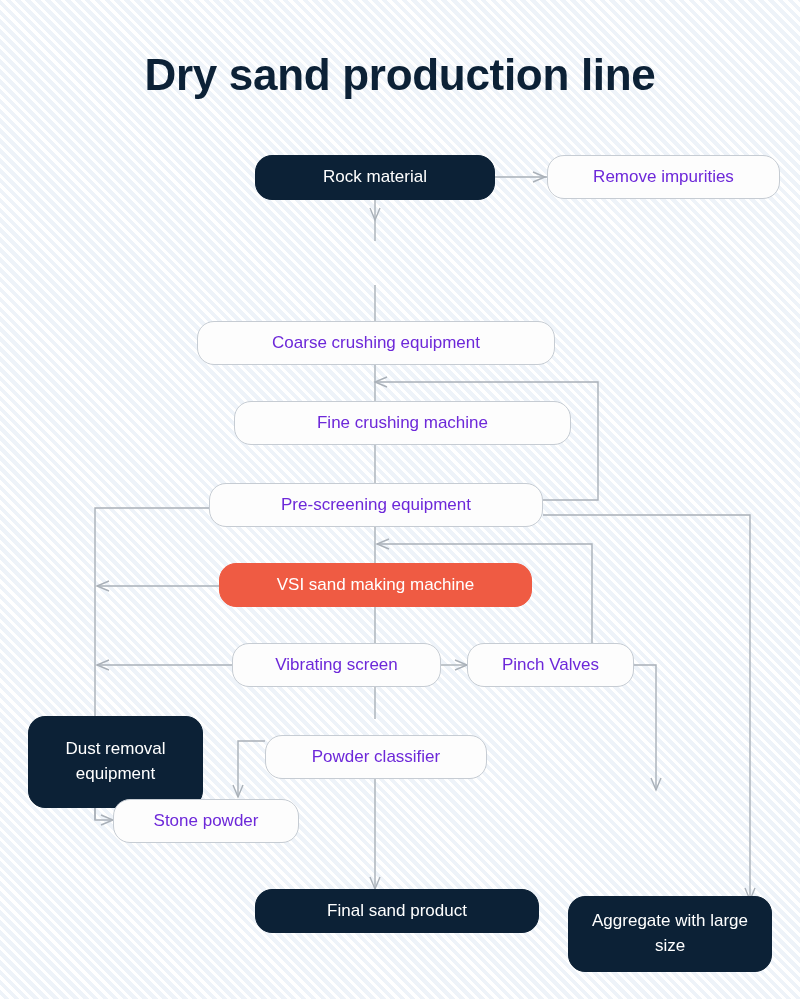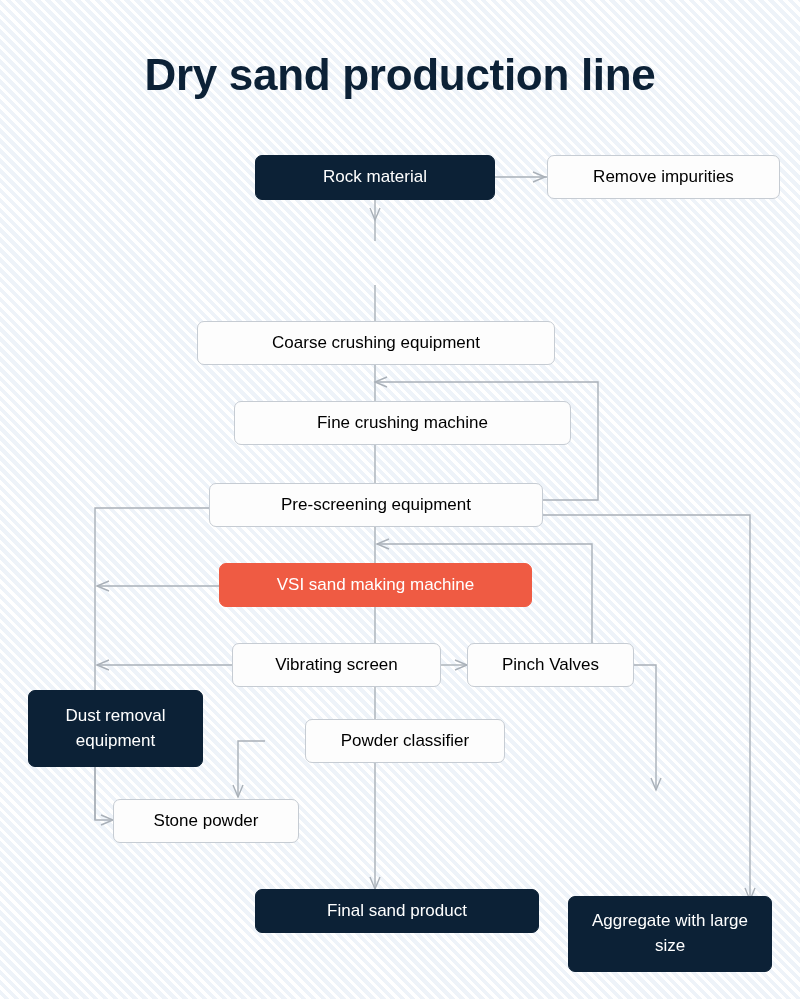--- a/index.html
+++ b/index.html
@@ -55,29 +55,29 @@
     stroke: #a9b0b8;
     stroke-width: 1.4;
   }
   .node {
     position: absolute;
     box-sizing: border-box;
     display: flex;
     align-items: center;
     justify-content: center;
     text-align: center;
-    border-radius: 7px;
+    border-radius: 17px;
     font-size: 17px;
     line-height: 1.35;
     padding: 4px 10px;
   }
   .node.light {
     background: #fdfdfd;
     border: 1px solid #c6ccd3;
-    color: #000000;
+    color: #6d28d9;
   }
   .node.dark {
     background: #0c2136;
     border: 1px solid #0c2136;
     color: #ffffff;
   }
   .node.accent {
     background: #ef5b43;
     border: 1px solid #ef5b43;
     color: #ffffff;
@@ -172,25 +172,25 @@
   </div>
 
   <div class="node light" style="left:232px; top:643px; width:209px; height:44px;">
     <span>Vibrating screen</span>
   </div>
 
   <div class="node light" style="left:467px; top:643px; width:167px; height:44px;">
     <span>Pinch Valves</span>
   </div>
 
-  <div class="node dark two-line" style="left:28px; top:690px; width:175px; height:77px;">
+  <div class="node dark two-line" style="left:28px; top:716px; width:175px; height:92px;">
     <span>Dust removal equipment</span>
   </div>
 
-  <div class="node light" style="left:265px; top:719px; width:200px; height:44px;margin-left:40px;">
+  <div class="node light" style="left:265px; top:735px; width:222px; height:44px;">
     <span>Powder classifier</span>
   </div>
 
   <div class="node light" style="left:113px; top:799px; width:186px; height:44px;">
     <span>Stone powder</span>
   </div>
 
 
   <div class="node dark" style="left:255px; top:889px; width:284px; height:44px;">
     <span>Final sand product</span>

